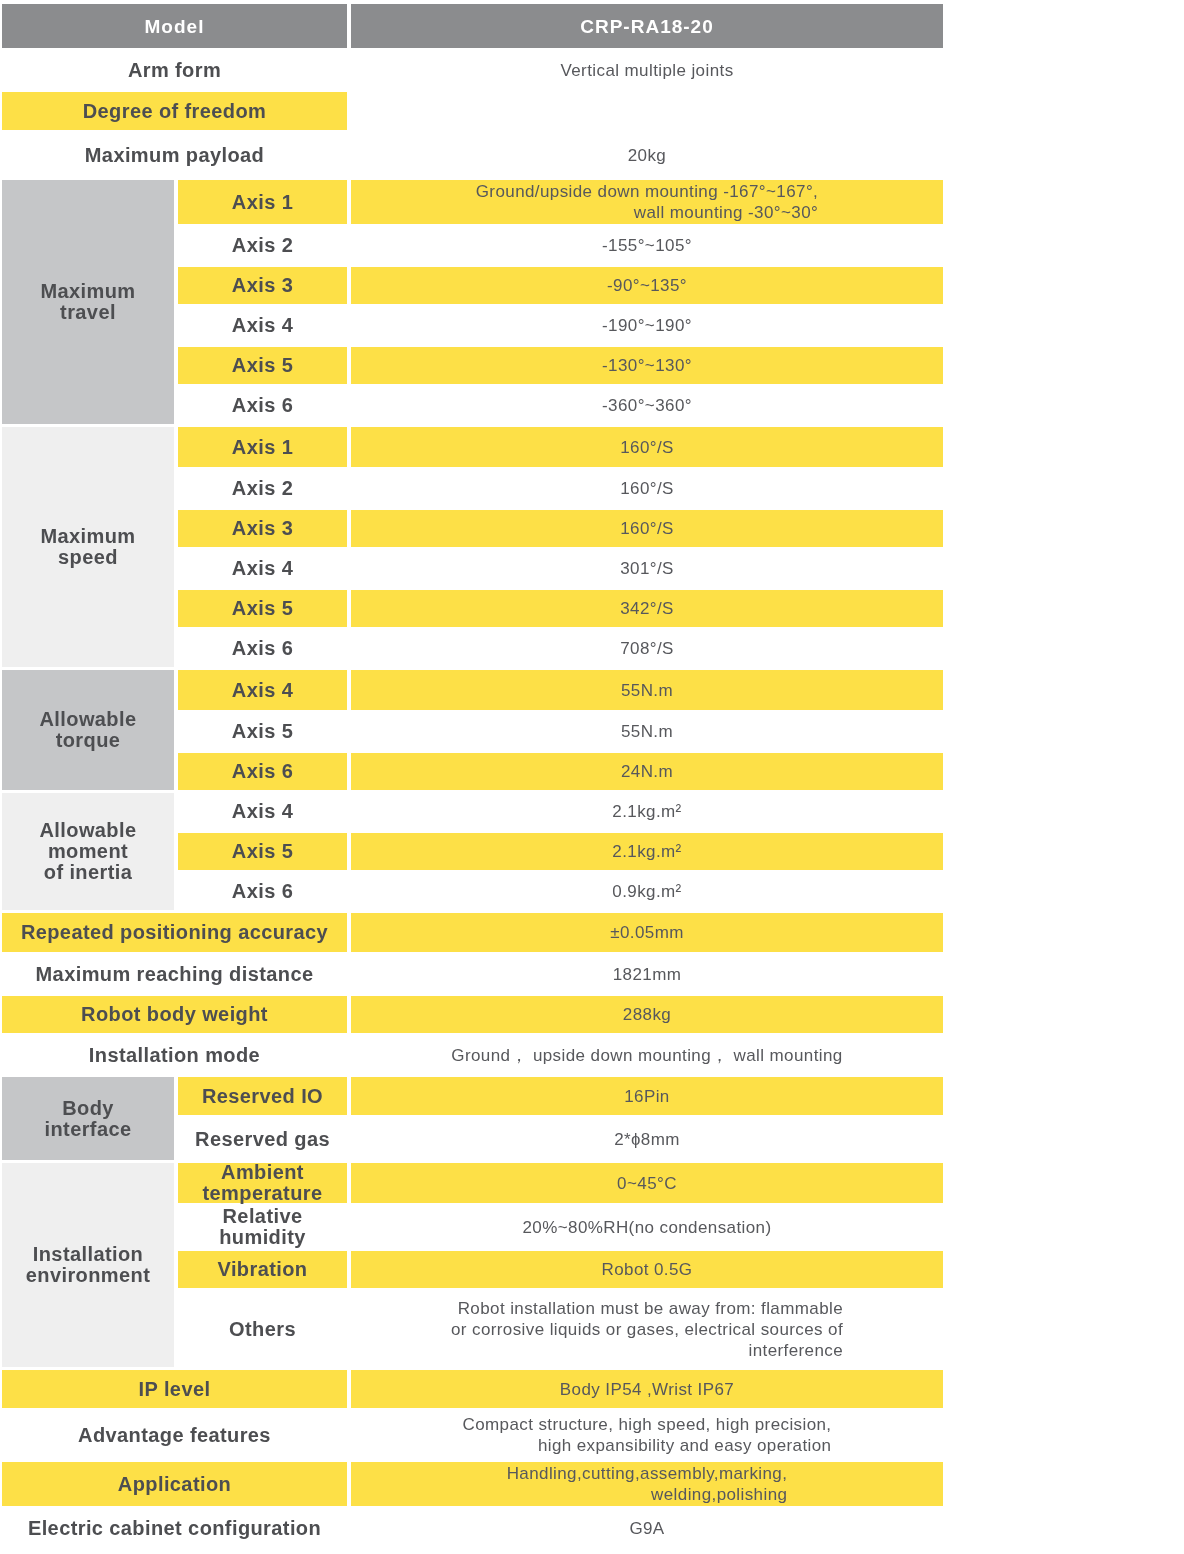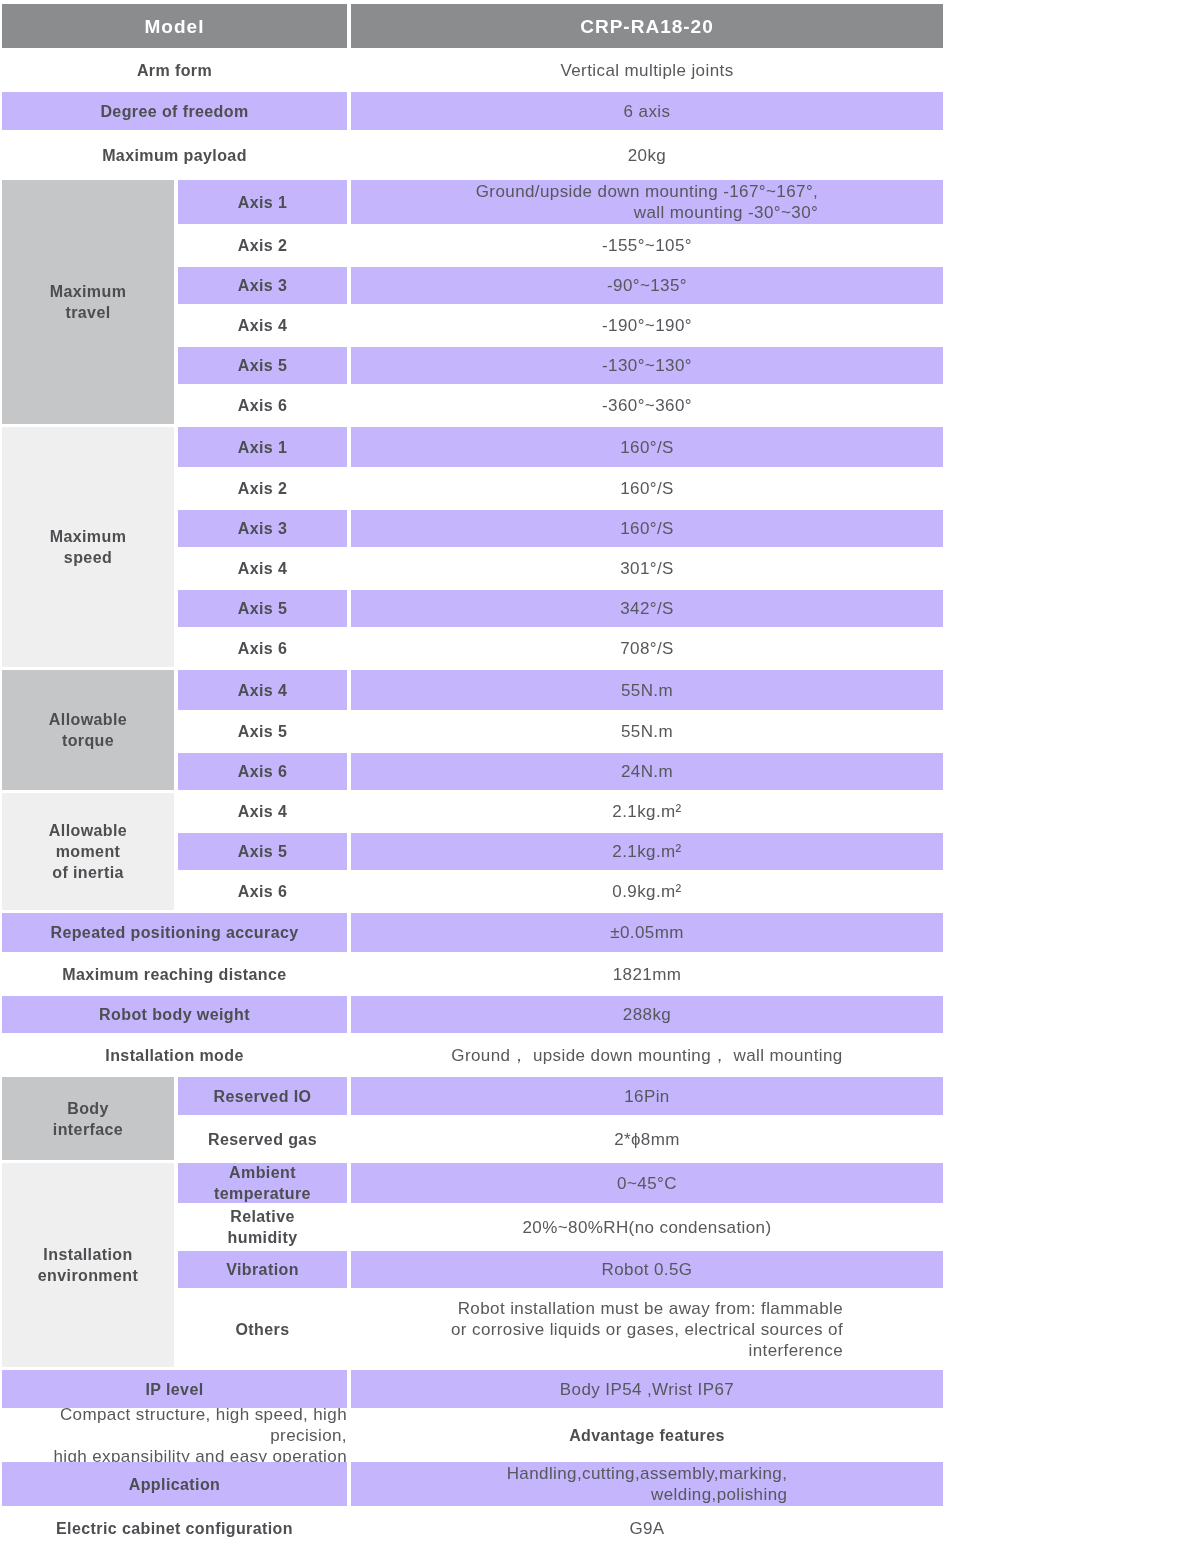--- a/index.html
+++ b/index.html
@@ -36,52 +36,51 @@
   .hdr {
     background: #8b8c8e;
     color: #ffffff;
     font-weight: 700;
     font-size: 19px;
     letter-spacing: 1px;
   }
   .lbl {
     color: #4d4e51;
     font-weight: 700;
-    font-size: 16px;
+    font-size: 20px;
     letter-spacing: 0.4px;
   }
   .val {
     color: #57585c;
     font-weight: 400;
     font-size: 17px;
     letter-spacing: 0.4px;
   }
   .block { text-align: right; }
-  .bg-g  { background: #c4b5fd; }
+  .bg-g  { background: #fde047; }
   .bg-w  { background: #ffffff; }
   .bg-gd { background: #c5c6c8; }  
   .bg-gl { background: #efefef; }  
 </style>
 </head>
 <body>
 
 <div class="spec-table">
 
   <div class="section sec2" style="grid-template-rows:44px">
     <div class="cell hdr">Model</div>
     <div class="cell hdr">CRP-RA18-20</div>
   </div>
 
   <div class="section sec2" style="grid-template-rows:38px">
     <div class="cell lbl bg-w">Arm form</div>
     <div class="cell val bg-w">Vertical multiple joints</div>
   </div>
   <div class="section sec2" style="grid-template-rows:38px">
     <div class="cell lbl bg-g">Degree of freedom</div>
-    <div class="cell val bg-g">6 axis</div>
   </div>
   <div class="section sec2" style="grid-template-rows:44px">
     <div class="cell lbl bg-w">Maximum payload</div>
     <div class="cell val bg-w">20kg</div>
   </div>
 
   <div class="section sec3" style="grid-template-rows:44px 37px 37px 37px 37px 37px">
     <div class="cell lbl bg-gd" style="grid-column:1;grid-row:1 / span 6">Maximum
 travel</div>
     <div class="cell lbl bg-g">Axis 1</div>
@@ -180,23 +179,23 @@
     <div class="cell bg-w"><div class="val block">Robot installation must be away from: flammable
 or corrosive liquids or gases, electrical sources of
 interference</div></div>
   </div>
 
   <div class="section sec2" style="grid-template-rows:38px">
     <div class="cell lbl bg-g">IP level</div>
     <div class="cell val bg-g">Body IP54 ,Wrist IP67</div>
   </div>
   <div class="section sec2" style="grid-template-rows:48px">
+    <div class="cell lbl bg-w">Advantage features</div>
     <div class="cell bg-w"><div class="val block">Compact structure, high speed, high precision,
 high expansibility and easy operation</div></div>
-    <div class="cell lbl bg-w">Advantage features</div>
   </div>
   <div class="section sec2" style="grid-template-rows:44px">
     <div class="cell lbl bg-g">Application</div>
     <div class="cell bg-g"><div class="val block">Handling,cutting,assembly,marking,
  welding,polishing</div></div>
   </div>
   <div class="section sec2" style="grid-template-rows:38px">
     <div class="cell lbl bg-w">Electric cabinet configuration</div>
     <div class="cell val bg-w">G9A</div>
   </div>

